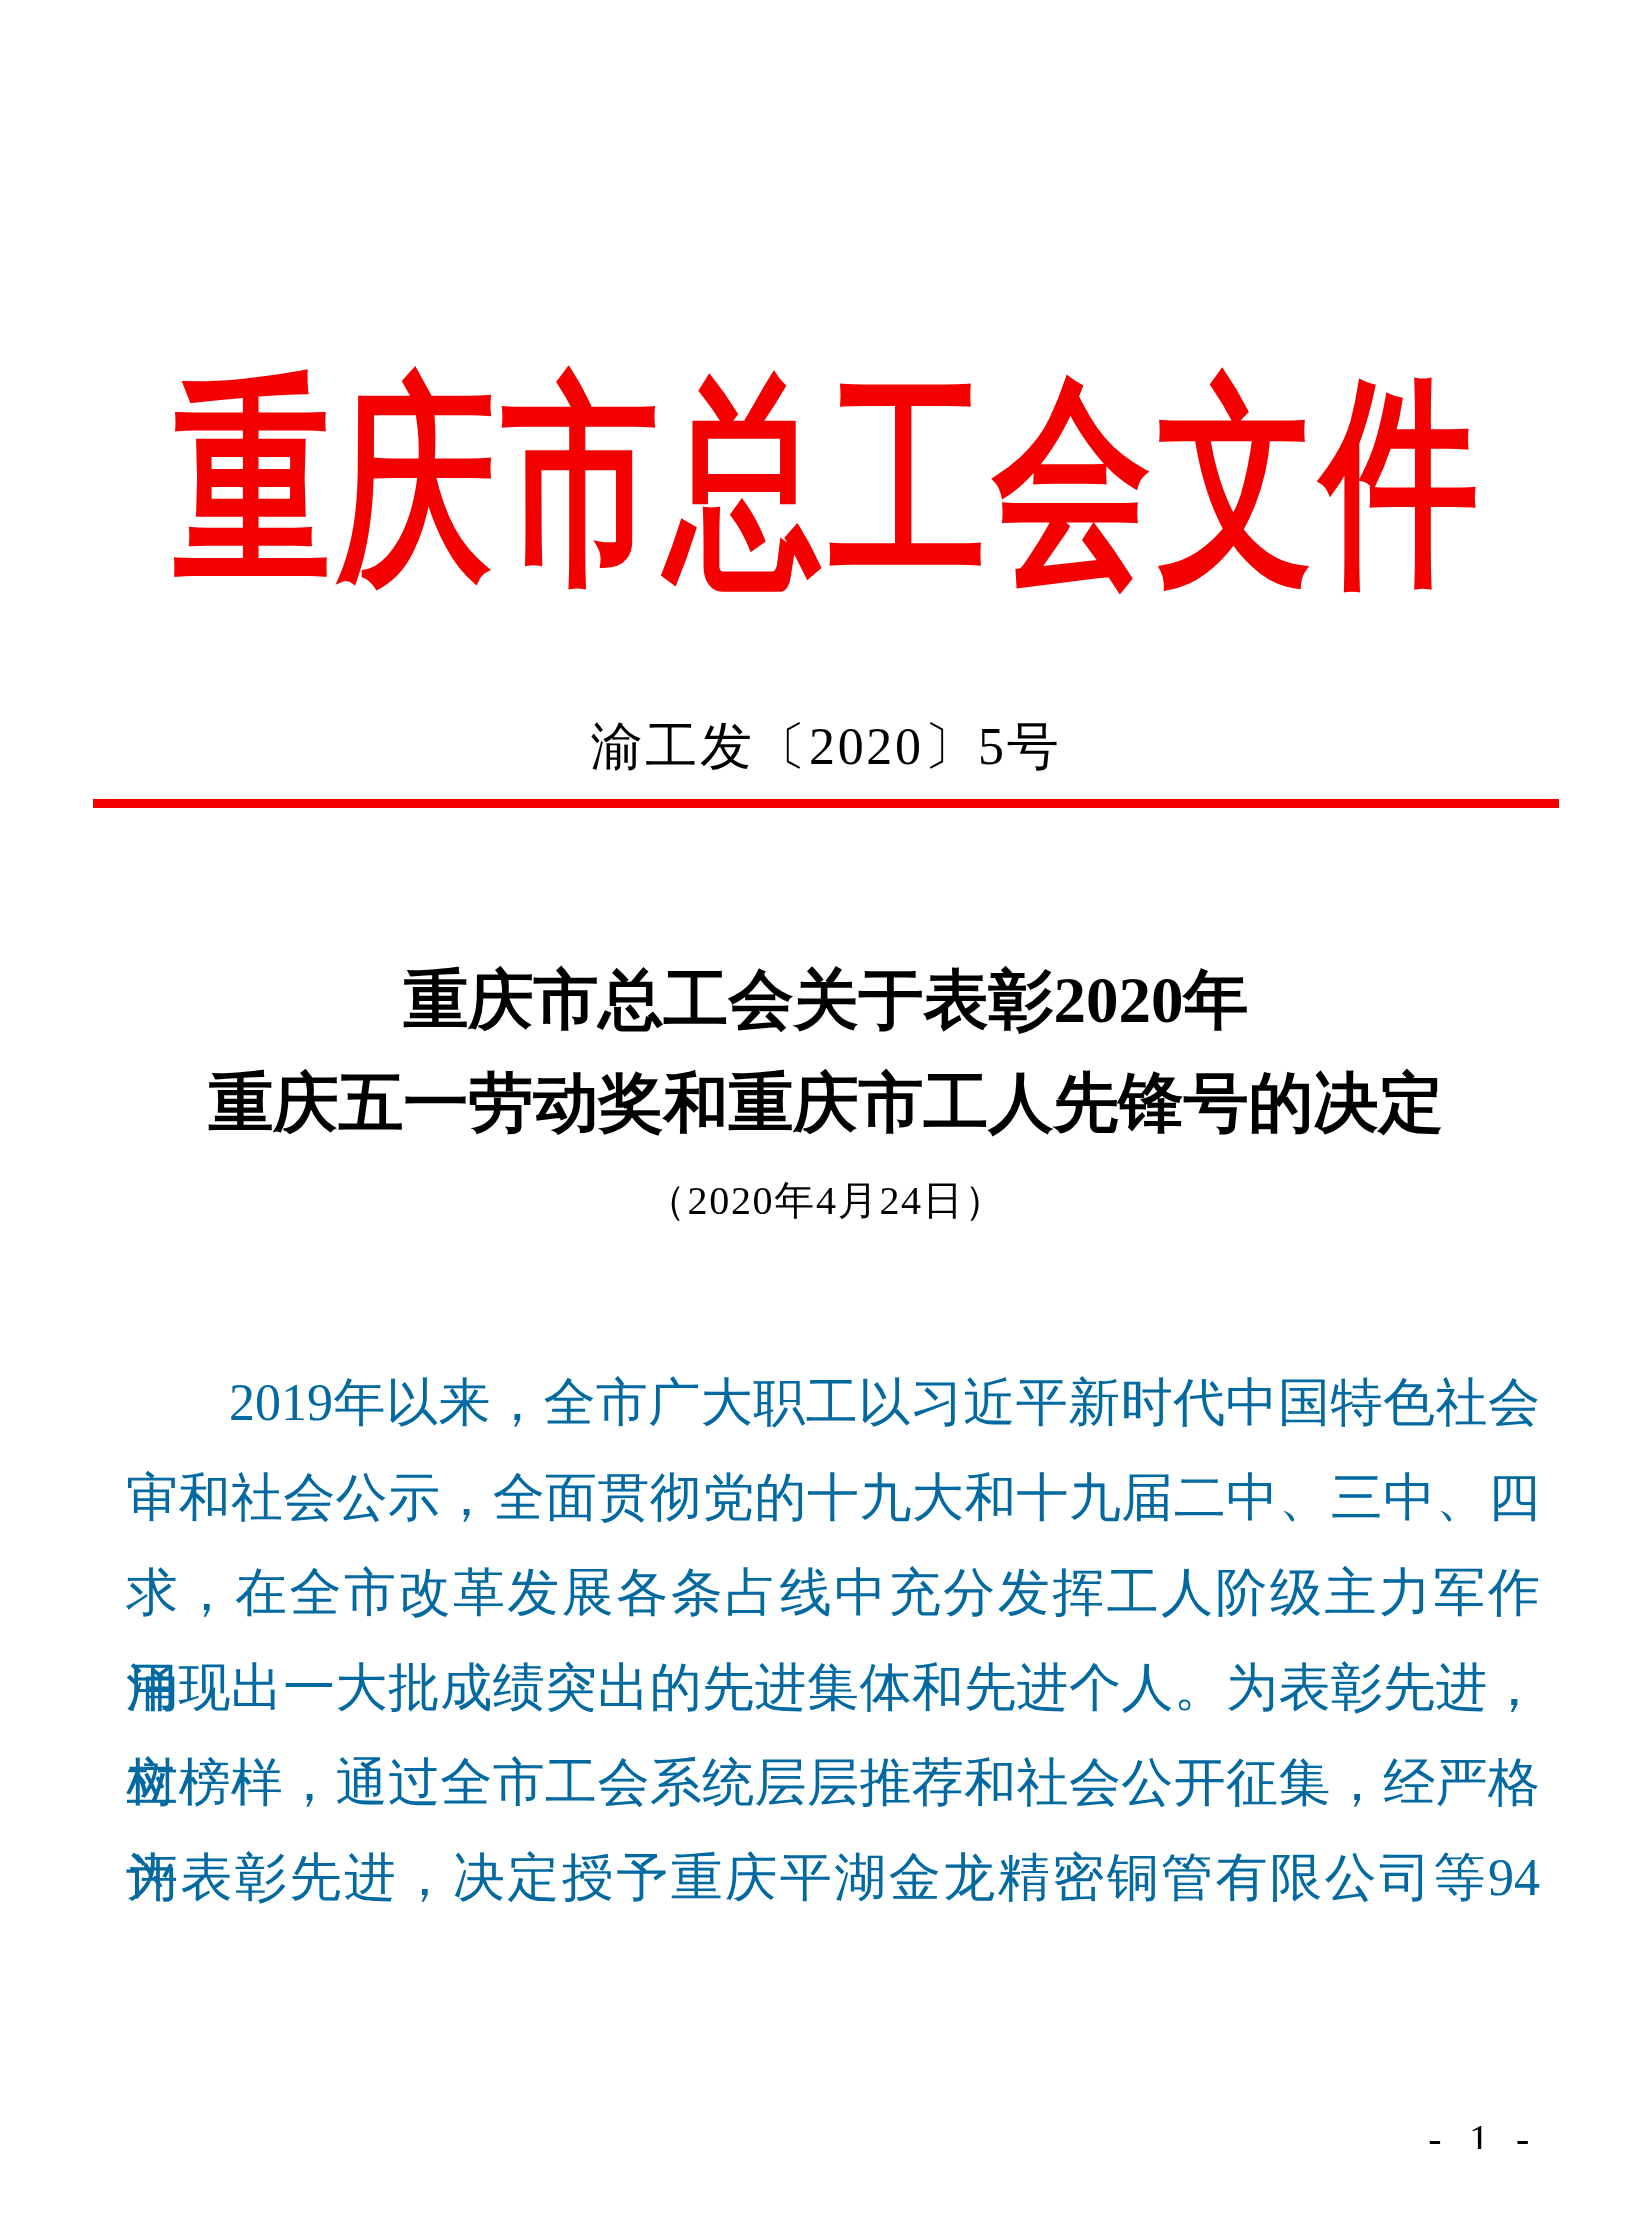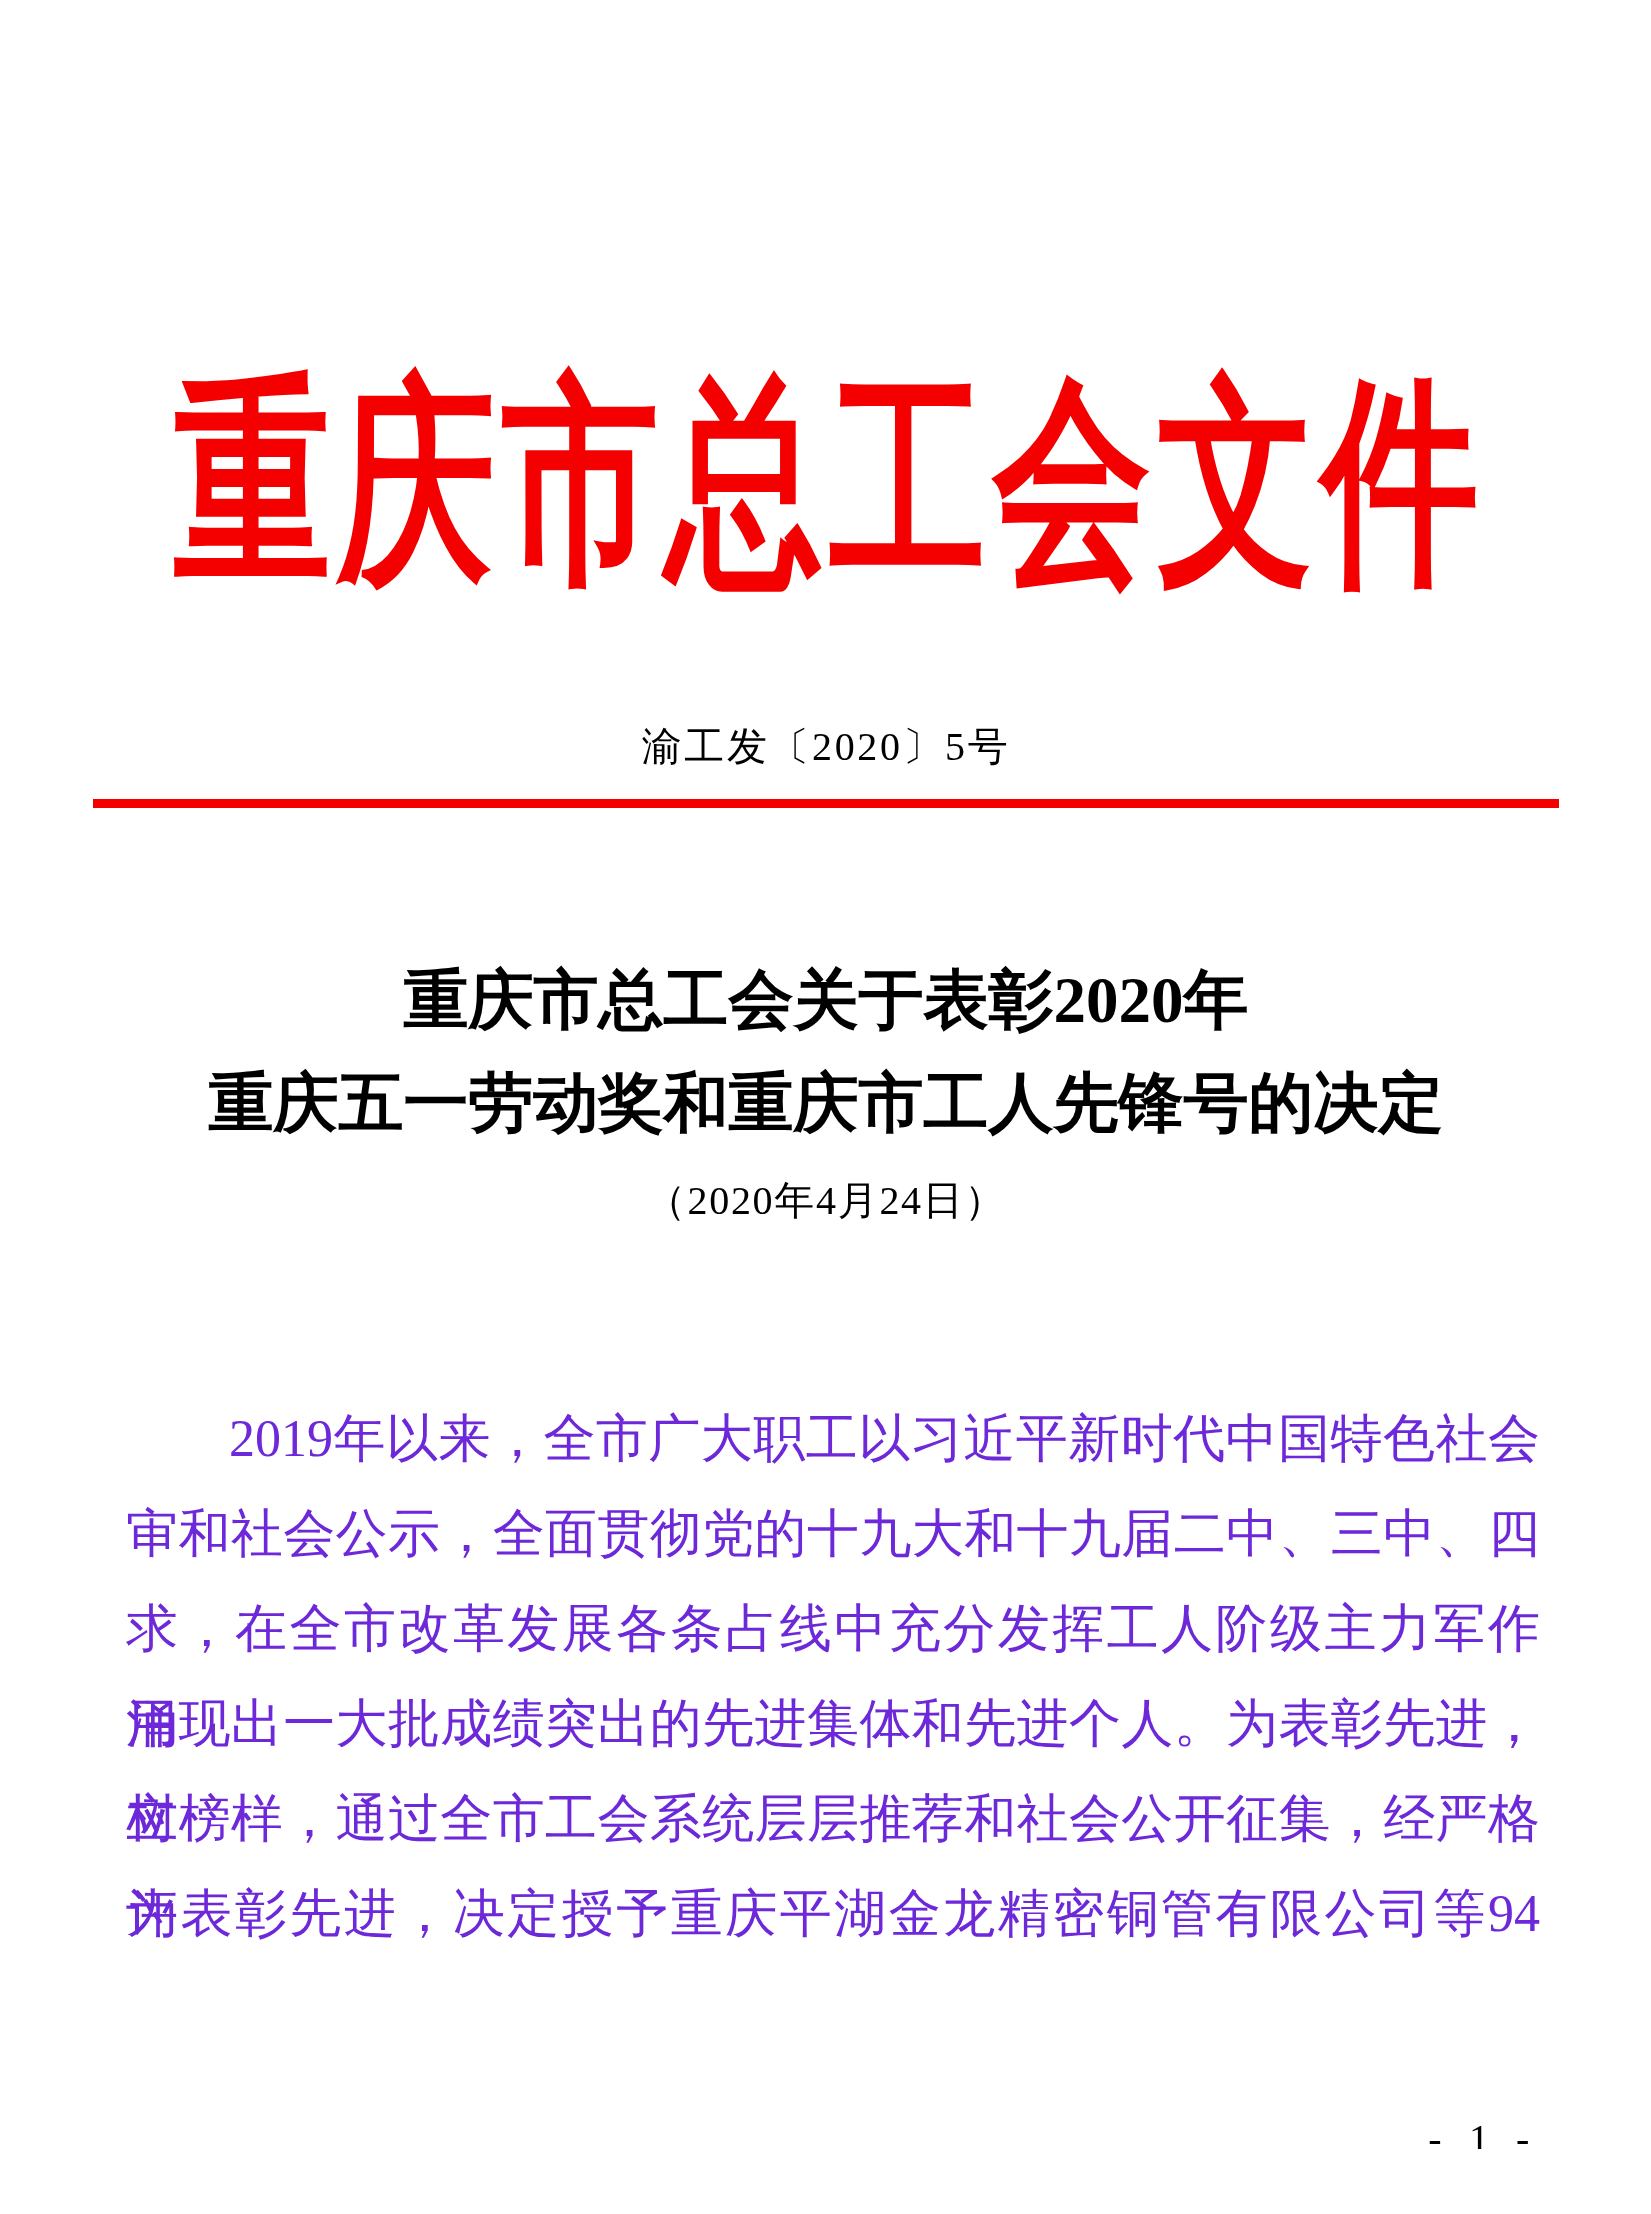--- a/index.html
+++ b/index.html
@@ -40,21 +40,21 @@
     transform-origin: center center;
   }
 
   
   .doc-number {
     position: absolute;
     top: 721px;
     left: 0;
     width: 100%;
     text-align: center;
-    font-size: 40px;
+    font-size: 52px;
     line-height: 52px;
     letter-spacing: 2.6px;
     color: #000000;
   }
 
   
   .red-rule {
     position: absolute;
     top: 799px;
     left: 93px;
@@ -85,25 +85,25 @@
     width: 100%;
     text-align: center;
     font-size: 40px;
     line-height: 52px;
     letter-spacing: 1.7px;
   }
 
   
   .body-text {
     position: absolute;
-    top: 1391px;
+    top: 1355px;
     left: 126px;
     width: 1414px;
     font-size: 52px;
-    color: #6d28d9;
+    color: #0369a1;
   }
   .body-line {
     height: 95px;
     line-height: 95px;
     text-align: justify;
     text-align-last: justify;
     text-justify: inter-character;
     white-space: normal;
   }
   .body-line.first-line {

